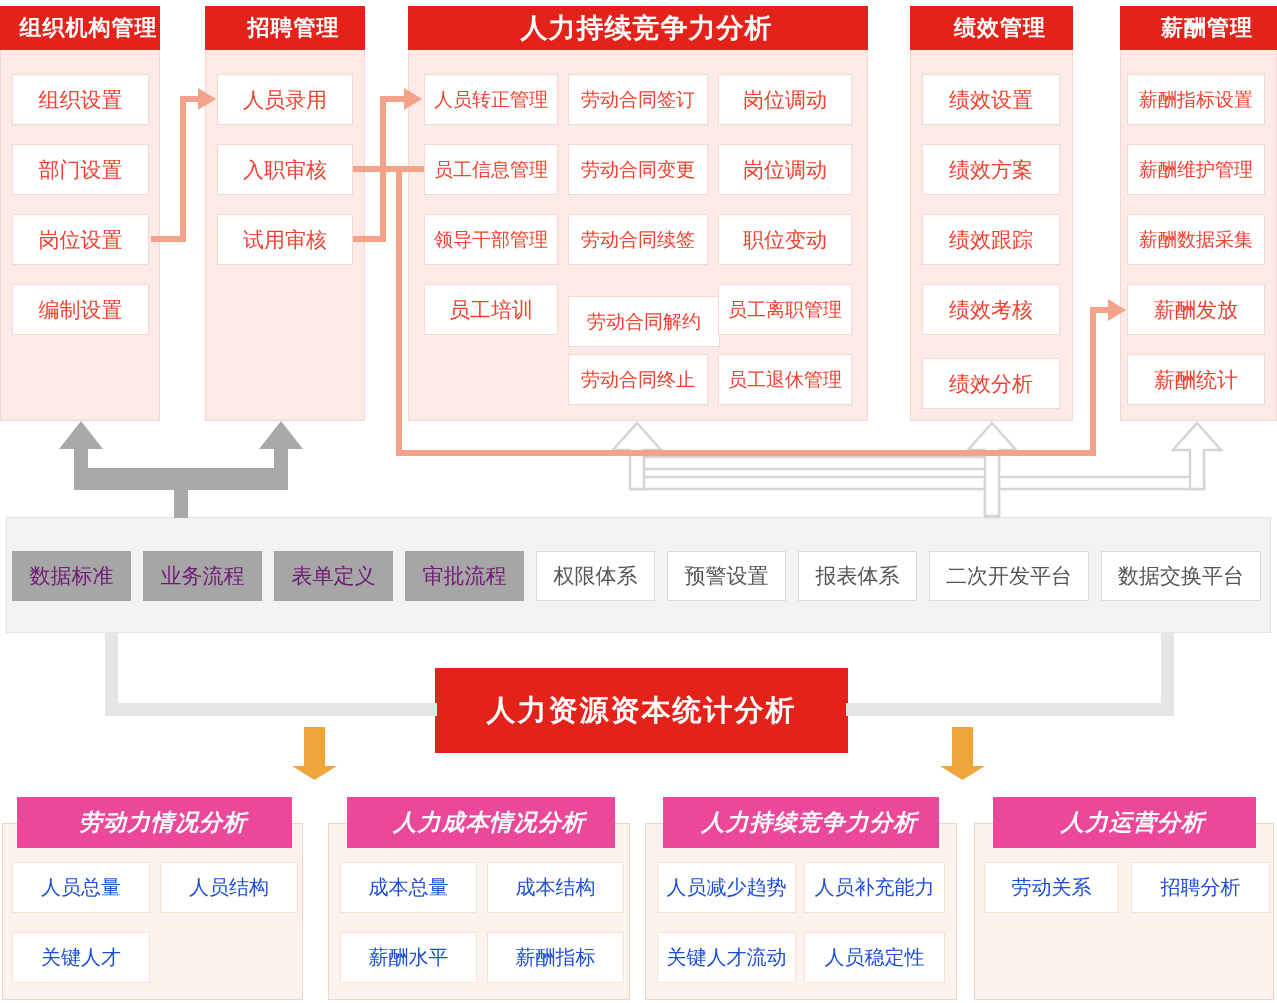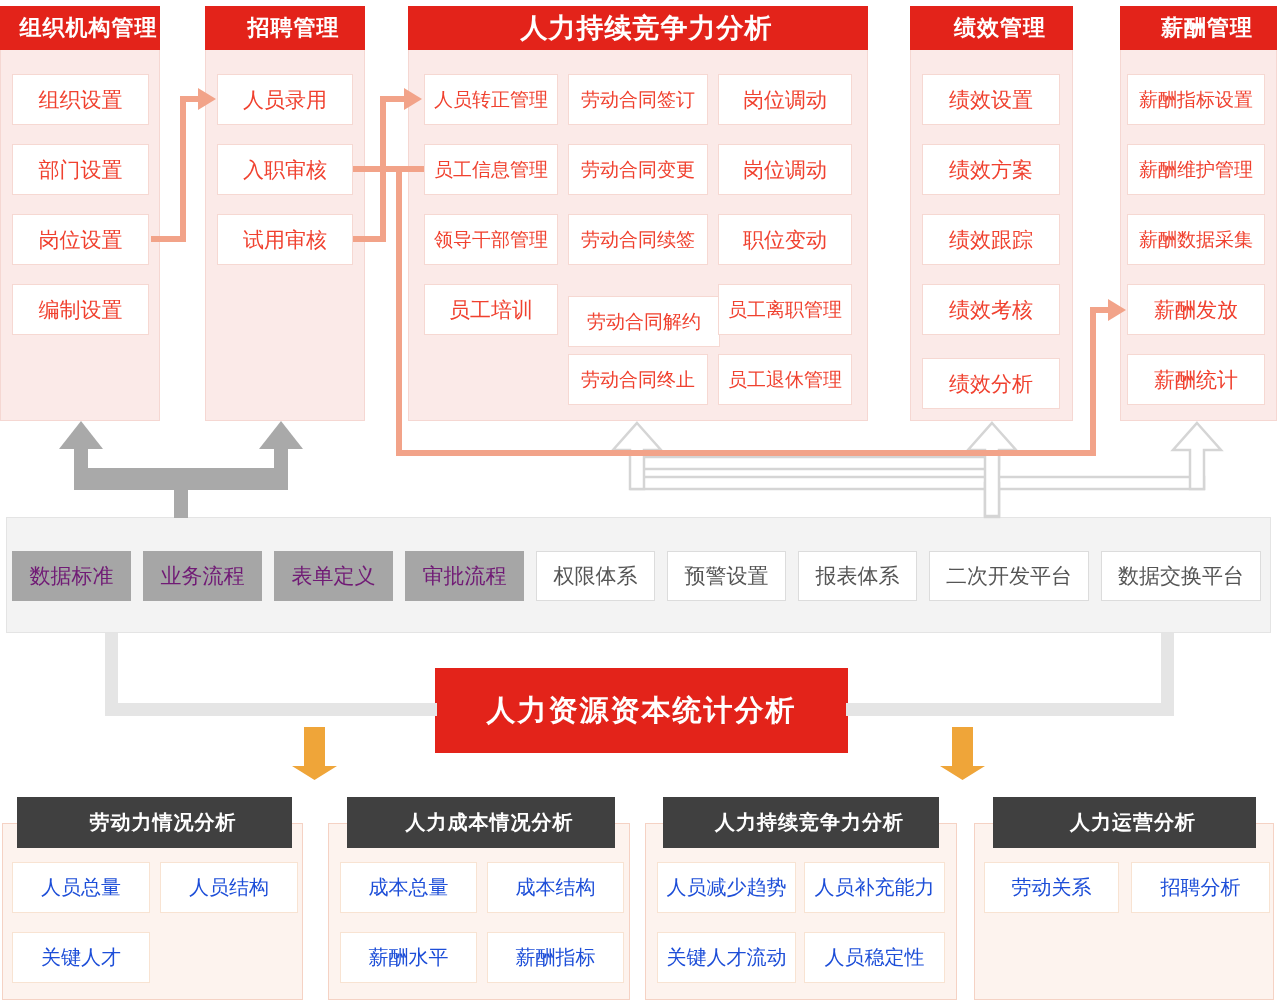--- a/index.html
+++ b/index.html
@@ -5,21 +5,21 @@
   html,body{margin:0;padding:0;background:#fff;}
   .stage{position:relative;width:1277px;height:1003px;background:#fff;overflow:hidden;
          font-family:"Liberation Sans",sans-serif;}
   .abs{position:absolute;box-sizing:border-box;}
   .panel{background:#fbeae8;border:1px solid #f5d7d2;z-index:1;}
   .panel.warm{background:#fdf3ee;border:1px solid #f5d2c4;}
   .hdr{display:flex;align-items:center;justify-content:center;color:#fff;font-weight:700;
        z-index:2;font-size:22px;letter-spacing:1px;padding-left:17px;}
   .hdr.red{background:#e3231a;}
   .hdr.big{font-size:27px;}
-  .hdr.orange{background:#404040;font-size:20px;}
+  .hdr.orange{background:#ec4899;font-size:23px;font-style:italic;}
   .box{background:#fff;display:flex;align-items:center;justify-content:center;z-index:2;
        border:1px solid #f6d8d2;color:#f0412f;font-size:21px;font-weight:500;}
   .box.s{font-size:19px;}
   .box.bt{border:1px solid #f8e3d2;color:#1d4ed8;font-size:20px;}
   .banner{display:flex;align-items:center;justify-content:center;background:#e3231a;color:#fff;
           font-size:29px;font-weight:700;z-index:2;letter-spacing:2px;}
   .bar{background:#f3f3f3;border:1px solid #e4e4e4;z-index:1;}
   .bar-item{display:flex;align-items:center;justify-content:center;font-size:21px;z-index:2;}
   .bar-item.dark{background:#a6a6a6;color:#701a75;}
   .bar-item.light{background:#ffffff;color:#555555;border:1px solid #dcdcdc;}

